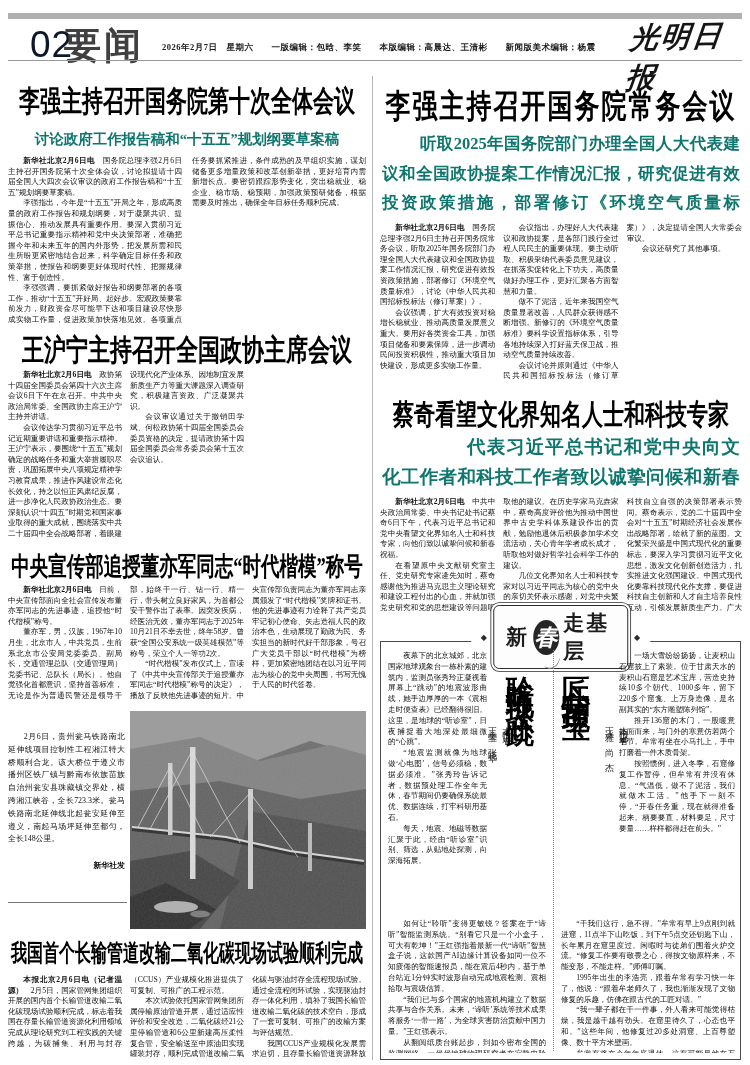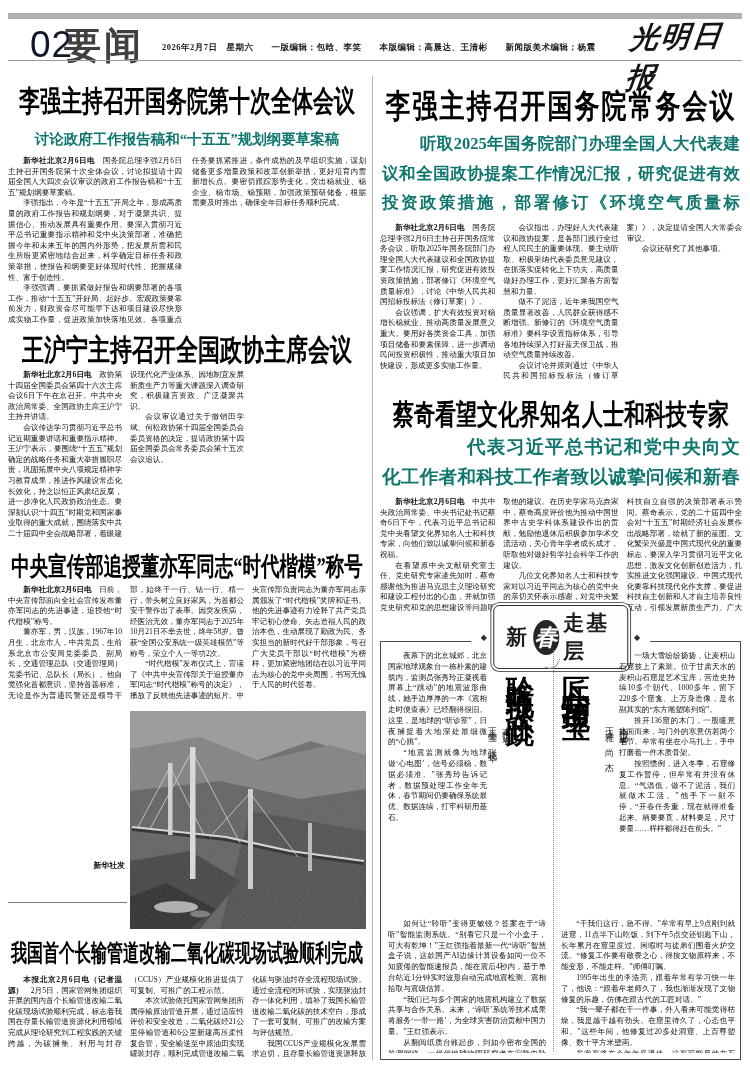--- a/index.html
+++ b/index.html
@@ -118,20 +118,23 @@
       <p>会议审议通过关于撤销田学斌、何松政协第十四届全国委员会委员资格的决定，提请政协第十四届全国委员会常务委员会第十五次会议追认。</p>
     </div>
 
   <div class="abs htitle a3-title">中央宣传部追授董亦军同志“时代楷模”称号</div>
   <div class="abs body-text a3-body">
       <p><b>新华社北京2月6日电　</b>日前，中央宣传部面向全社会宣传发布董亦军同志的先进事迹，追授他“时代楷模”称号。</p>
       <p>董亦军，男，汉族，1967年10月生，北京市人，中共党员，生前系北京市公安局党委委员、副局长，交通管理总队（交通管理局）党委书记、总队长（局长）。他自觉强化首都意识，坚持首善标准，无论是作为普通民警还是领导干部，始终干一行、钻一行、精一行，带头树立良好家风，为首都公安干警作出了表率。因突发疾病，经医治无效，董亦军同志于2025年10月21日不幸去世，终年58岁。曾获“全国公安系统一级英雄模范”等称号，荣立个人一等功2次。</p>
       <p>“时代楷模”发布仪式上，宣读了《中共中央宣传部关于追授董亦军同志“时代楷模”称号的决定》，播放了反映他先进事迹的短片。中央宣传部负责同志为董亦军同志亲属颁发了“时代楷模”奖牌和证书。他的先进事迹有力诠释了共产党员牢记初心使命、矢志造福人民的政治本色，生动展现了勤政为民、务实担当的新时代好干部形象，号召广大党员干部以“时代楷模”为榜样，更加紧密地团结在以习近平同志为核心的党中央周围，书写无愧于人民的时代答卷。</p>
     </div>
 
+  <div class="abs photo-caption">
+      <p>2月6日，贵州瓮马铁路南北延伸线项目控制性工程湘江特大桥顺利合龙。该大桥位于遵义市播州区铁厂镇与黔南布依族苗族自治州瓮安县珠藏镇交界处，横跨湘江峡谷，全长723.3米。瓮马铁路南北延伸线北起瓮安延伸至遵义，南起马场坪延伸至都匀，全长148公里。</p>
+    </div>
   <div class="abs photo-credit">新华社发</div>
   <div class="abs caption-rule"></div>
   <div class="abs photo-frame">
     <svg width="236" height="218" viewBox="0 0 236 218" xmlns="http://www.w3.org/2000/svg">
       <defs>
         <filter id="tex" x="0" y="0" width="100%" height="100%">
           <feTurbulence type="fractalNoise" baseFrequency="0.55" numOctaves="3" result="n"></feTurbulence>
           <feColorMatrix in="n" type="matrix" values="0 0 0 0 0.45  0 0 0 0 0.45  0 0 0 0 0.45  0 0 0 0.5 0"></feColorMatrix>
         </filter>
       </defs>
@@ -194,20 +197,21 @@
       </span>
       <span class="badge-diamond">◆</span>
       <span class="badge-tail"></span>
     </div>
 
     <div class="xc-divider"></div>
 
     <div class="xc-text lt-text">
         <p>夜幕下的北京城郊，北京国家地球观象台一栋朴素的建筑内，监测员张秀玲正凝视着屏幕上“跳动”的地震波形曲线，她手边厚厚的一本《震相走时便查表》已经翻得很旧。这里，是地球的“听诊室”，日夜捕捉着大地深处最细微的“心跳”。</p>
         <p>“地震监测就像为地球做‘心电图’，信号必须稳，数据必须准。”张秀玲告诉记者，数据预处理工作全年无休，春节期间仍要确保系统最优、数据连续，打牢科研用基石。</p>
+        <p>每天，地震、地磁等数据汇聚于此，经由“听诊室”识别、筛选，从贴地处探测，向深海拓展。</p>
       </div>
     <div class="vbyline lt-byline">
       <span>本报记者</span>
       <span>王美莹　张晓华</span>
     </div>
     <div class="vhead lt-head">聆听地球『心跳』</div>
     <div class="xc-text lb-text">
         <p>如何让“聆听”变得更敏锐？答案在于“谛听”智能监测系统。“别看它只是一个小盒子，可大有乾坤！”王红强指着最新一代“谛听”智慧盒子说，这款国产AI边缘计算设备如同一位不知疲倦的智能速报员，能在震后4秒内，基于单台站近1分钟实时波形自动完成地震检测、震相拾取与震级估算。</p>
         <p>“我们已与多个国家的地震机构建立了数据共享与合作关系。未来，‘谛听’系统等技术成果将服务‘一带一路’，为全球灾害防治贡献中国力量。”王红强表示。</p>
         <p>从翻阅纸质台账起步，到如今密布全国的监测网络，一代代地球物理研究者在寂静中聆听、于数据间守望。他们的目标始终清晰，那就是——感知地球“心跳”，“看清”地壳结构，用科技力量守护好每一份安宁、每一次团圆。</p>

